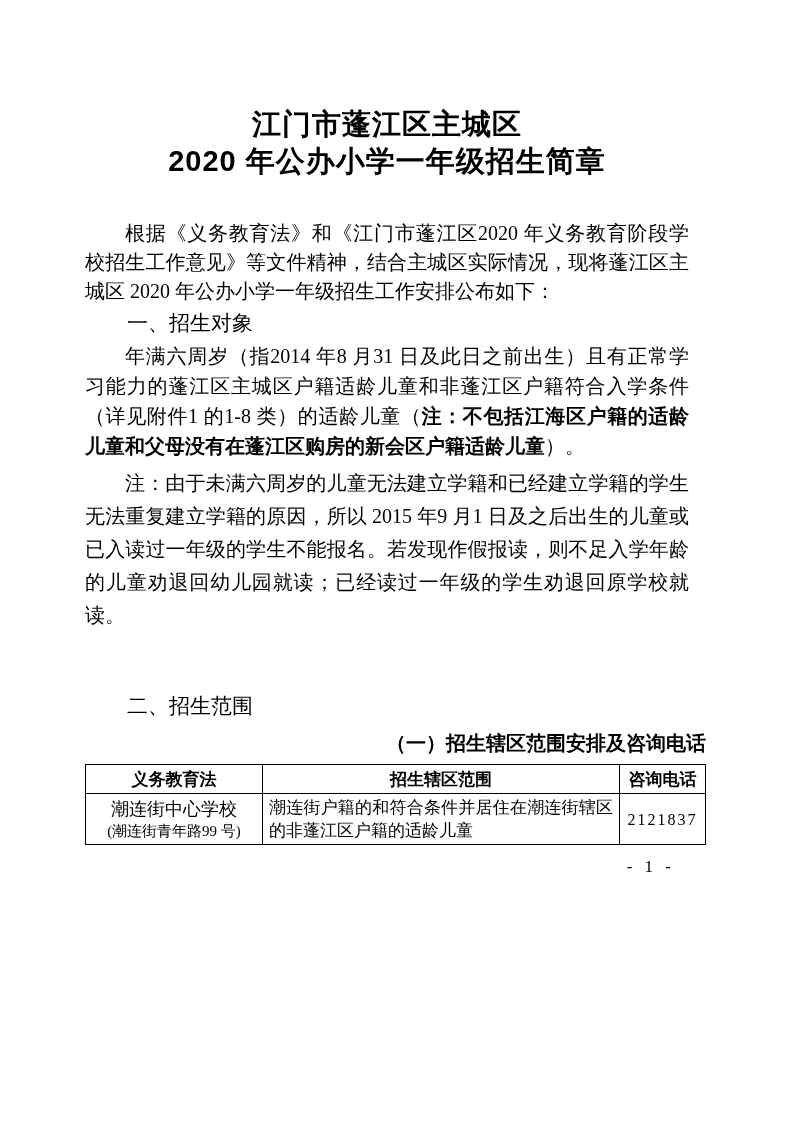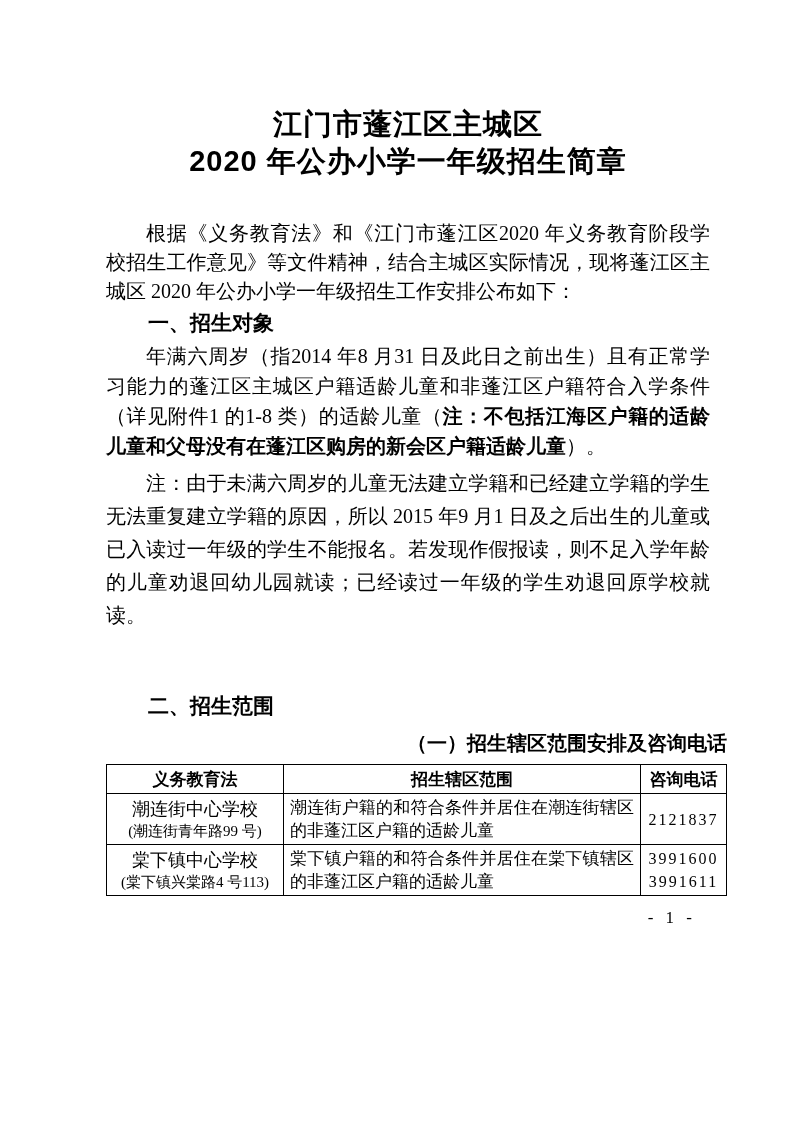--- a/index.html
+++ b/index.html
@@ -10,21 +10,21 @@
   body {
     width: 793px;
     height: 1123px;
     position: relative;
     font-family: "Liberation Serif", "DejaVu Serif", serif;
     color: #000000;
     overflow: hidden;
   }
   .page {
     position: absolute;
-    left: 106px;
+    left: 85px;
     top: 0;
     width: 621px;
     height: 1076px;
   }
   .doc-title {
     margin-top: 106px;
     width: 604px;
     text-align: center;
     font-family: "Liberation Sans", "DejaVu Sans", sans-serif;
     font-weight: bold;
@@ -39,21 +39,21 @@
     text-indent: 2em;
   }
   .para-intro {
     margin: 39px 0 0 0;
     line-height: 29px;
   }
   .sec-heading {
     margin: 5px 0 0 0;
     padding-left: 42px;
     font-family: "Liberation Sans", "DejaVu Sans", sans-serif;
-    font-weight: bold;
+    font-weight: normal;
     font-size: 21px;
     line-height: 24px;
   }
   .para-eligibility {
     margin: 6px 0 0 0;
     line-height: 30px;
   }
   .para-eligibility .bold-note {
     font-weight: bold;
   }
@@ -165,29 +165,18 @@
       <tr>
         <td class="unit-cell row-medium">
           <span class="unit-name">潮连街中心学校</span>
           <span class="unit-address">(潮连街青年路99 号)</span>
         </td>
         <td class="scope-cell">潮连街户籍的和符合条件并居住在潮连街辖区的非蓬江区户籍的适龄儿童</td>
         <td class="phone-cell">
           <span class="phone-line">2121837</span>
         </td>
       </tr>
-      <tr>
-        <td class="unit-cell row-medium">
-          <span class="unit-name">棠下镇中心学校</span>
-          <span class="unit-address">(棠下镇兴棠路4 号113)</span>
-        </td>
-        <td class="scope-cell">棠下镇户籍的和符合条件并居住在棠下镇辖区的非蓬江区户籍的适龄儿童</td>
-        <td class="phone-cell">
-          <span class="phone-line">3991600</span>
-          <span class="phone-line">3991611</span>
-        </td>
-      </tr>
     </tbody>
   </table>
 
   <div class="footer-pagenum">- 1 -</div>
 
 </div>
 
 </body></html>

